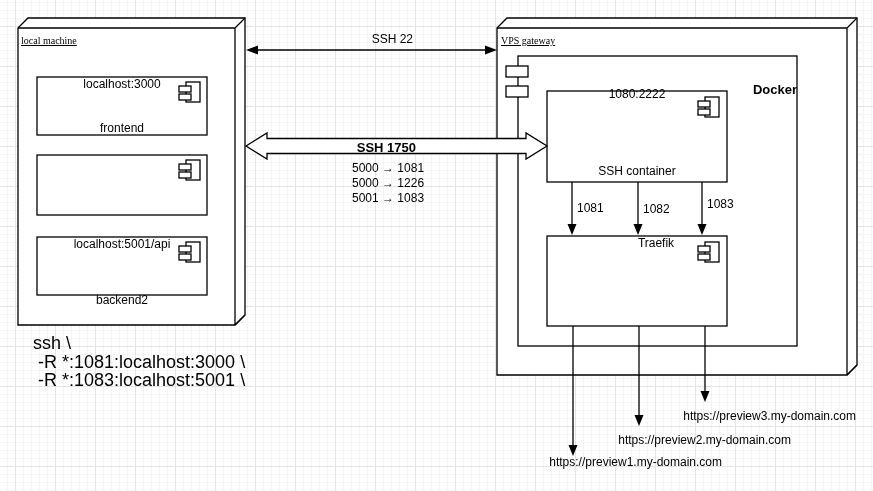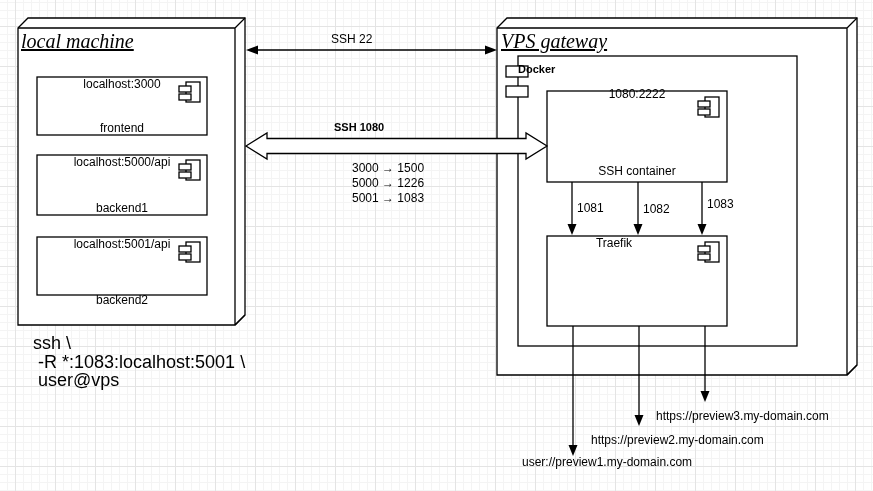--- a/index.html
+++ b/index.html
@@ -17,25 +17,25 @@
     background-position:15px 26px,15px 26px,7px 2px,7px 2px;
     font-family:"Liberation Sans",sans-serif;
     color:#000;
   }
   #shapes{position:absolute;left:0;top:0;}
   .fillshape{fill:#ffffff;stroke:#000000;stroke-width:1.3;}
   .ln{fill:none;stroke:#000000;stroke-width:1.3;}
   .box{fill:#ffffff;stroke:#000000;stroke-width:1.3;}
   .arrowhead{fill:#000000;stroke:none;}
   .t{position:absolute;font-size:12px;line-height:14px;white-space:nowrap;}
-  .title{font-family:"Liberation Serif",serif;font-size:20px;text-decoration:underline;font-style:italic;}
+  .title{font-family:"Liberation Serif",serif;font-size:10px;text-decoration:underline;}
   .cblock{position:absolute;display:flex;flex-direction:column;align-items:center;justify-content:space-between;text-align:center;font-size:12px;line-height:14px;}
   .b{font-weight:normal;}
-  .bigl{font-weight:bold;font-size:11px;}
-  .center{text-align:left;}
+  .bigl{font-weight:bold;font-size:13px;margin-top:21px;}
+  .center{text-align:right;}
   .pre{white-space:pre;font-size:18px;line-height:18.6px;}
   .maps{line-height:15px;}
 </style>
 </head>
 <body>
 
 <div id="canvas">
 
   <svg id="shapes" width="873" height="491" viewBox="0 0 873 491">
     <defs>
@@ -108,54 +108,50 @@
     <use href="#comp-icon" transform="translate(698,242)"></use>
   </svg>
 
   <div class="t title" style="left:21px;top:34px">local machine</div>
   <div class="t title" style="left:501px;top:34px">VPS gateway</div>
 
   <div class="cblock" style="left:37px;top:77px;width:170px;height:58px">
     <span>localhost:3000</span>
     <span class="b">frontend</span>
   </div>
-  <div class="cblock" style="left:37px;top:155px;width:170px;height:60px">
-    <span>localhost:5000/api</span>
-    <span class="b">backend1</span>
-  </div>
   <div class="cblock" style="left:37px;top:237px;width:170px;height:70px">
     <span>localhost:5001/api</span>
     <span class="b">backend2</span>
   </div>
 
   <div class="t bigl center" style="left:518px;top:62px;width:279px">Docker</div>
   <div class="cblock" style="left:547px;top:87px;width:180px;height:91px">
     <span>1080:2222</span>
     <span class="b">SSH container</span>
   </div>
-  <div class="cblock" style="left:524px;top:236px;width:180px;height:90px">
+  <div class="cblock" style="left:566px;top:236px;width:180px;height:90px">
     <span class="b">Traefik</span>
   </div>
 
   <div class="t" style="left:577px;top:201px">1081</div>
   <div class="t" style="left:643px;top:202px">1082</div>
   <div class="t" style="left:707px;top:197px">1083</div>
 
   <div class="t center" style="left:331px;top:32px;width:82px">SSH 22</div>
-  <div class="t bigl center" style="left:334px;top:120px;width:82px">SSH 1080</div>
+  <div class="t bigl center" style="left:334px;top:120px;width:82px">SSH 1750</div>
 
   <div style="position:absolute;left:352px;top:161px">
-    <div class="t maps" style="position:static">3000 → 1500</div>
+    <div class="t maps" style="position:static">5000 → 1081</div>
     <div class="t maps" style="position:static">5000 → 1226</div>
     <div class="t maps" style="position:static">5001 → 1083</div>
   </div>
 
   <div style="position:absolute;left:33px;top:334px">
     <div class="t pre" style="position:static">ssh \</div>
+    <div class="t pre" style="position:static"> -R *:1081:localhost:3000 \</div>
     <div class="t pre" style="position:static"> -R *:1083:localhost:5001 \</div>
-    <div class="t pre" style="position:static"> user@vps</div>
   </div>
 
-  <div class="t center" style="left:522px;top:455px;width:200px">user://preview1.my-domain.com</div>
+  <div class="t center" style="left:522px;top:455px;width:200px">https://preview1.my-domain.com</div>
   <div class="t center" style="left:591px;top:433px;width:200px">https://preview2.my-domain.com</div>
   <div class="t center" style="left:656px;top:409px;width:200px">https://preview3.my-domain.com</div>
 
 </div>
 
 </body></html>

